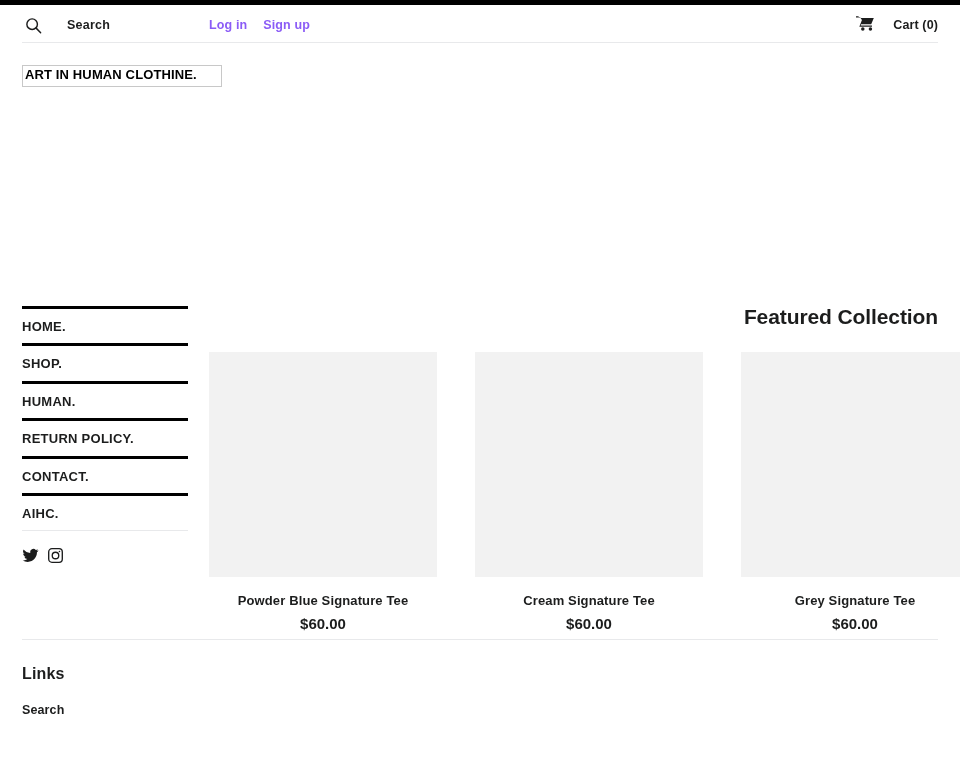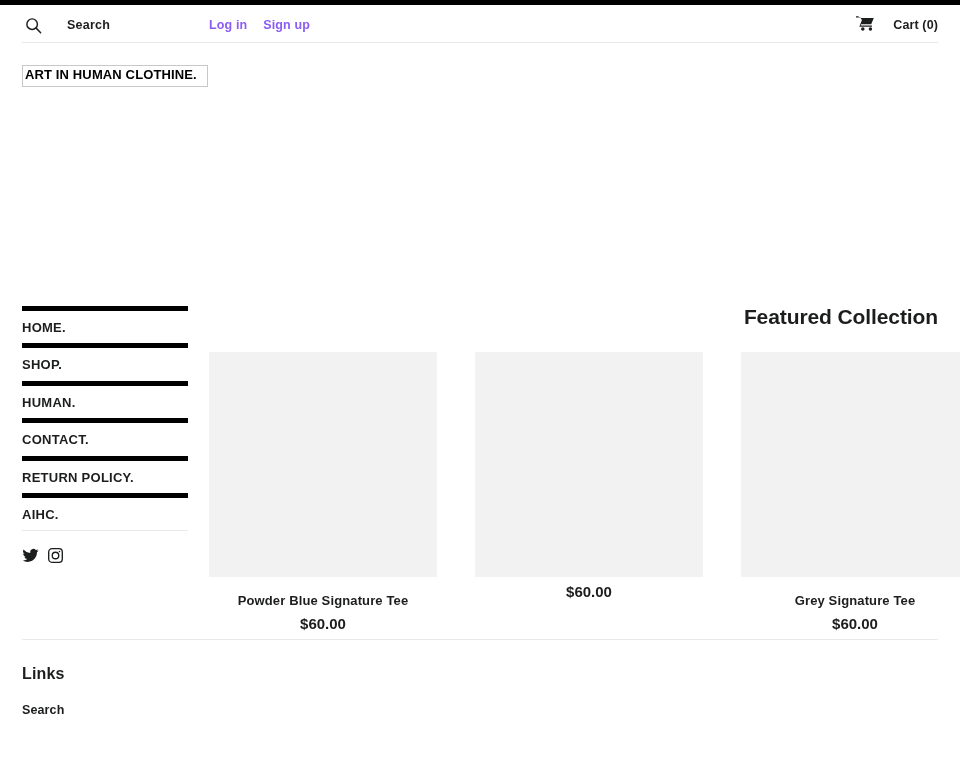--- a/index.html
+++ b/index.html
@@ -79,21 +79,21 @@
     line-height: 1;
   }
 
   
   .logo-area {
     margin: 22px 0 0 22px;
   }
   .logo-box {
     display: inline-block;
     border: 1px solid #c8c8c8;
-    padding: 2px 10px 3px 2px;
+    padding: 2px 24px 3px 2px;
     font-size: 13px;
     font-weight: bold;
     letter-spacing: 0.01em;
     line-height: 1.15;
     color: #000;
     background: #fff;
   }
 
   
   .page {
@@ -103,21 +103,21 @@
 
   
   .sidebar {
     position: absolute;
     left: 22px;
     top: 219px;
     width: 166px;
   }
   .nav-list { list-style: none; }
   .nav-item {
-    border-top: 5px solid #000000;
+    border-top: 3px solid #000000;
     height: 37.5px;
     display: flex;
     align-items: center;
   }
   .nav-item:last-of-type { border-bottom: 1px solid #e8e9eb; }
   .nav-item a {
     font-size: 13px;
     font-weight: bold;
     color: #1c1d1d;
     text-decoration: none;
@@ -247,24 +247,24 @@
       <li class="nav-item">
         <a href="#">HOME.</a>
       </li>
       <li class="nav-item">
         <a href="#">SHOP.</a>
       </li>
       <li class="nav-item">
         <a href="#">HUMAN.</a>
       </li>
       <li class="nav-item">
+        <a href="#">RETURN POLICY.</a>
+      </li>
+      <li class="nav-item">
         <a href="#">CONTACT.</a>
-      </li>
-      <li class="nav-item">
-        <a href="#">RETURN POLICY.</a>
       </li>
       <li class="nav-item">
         <a href="#">AIHC.</a>
       </li>
     </ul>
 
     <div class="social-row">
       <a href="#">
         <svg width="17" height="17" viewBox="0 0 24 24" fill="#1c1d1d">
           <path d="M23 4.9c-.8.4-1.7.6-2.6.8 1-.6 1.7-1.5 2-2.6-.9.5-1.9.9-2.9 1.1a4.6 4.6 0 0 0-7.9 4.2C7.8 8.2 4.5 6.4 2.3 3.6a4.6 4.6 0 0 0 1.4 6.2c-.7 0-1.5-.2-2.1-.6 0 2.2 1.6 4.1 3.7 4.5-.6.2-1.3.2-2 .1a4.6 4.6 0 0 0 4.3 3.2A9.2 9.2 0 0 1 1 18.9a13 13 0 0 0 7 2.1c8.5 0 13.1-7 13.1-13.1v-.6c.9-.7 1.6-1.5 2.2-2.4z"></path>
@@ -284,20 +284,21 @@
     <h2 class="section-title">Featured Collection</h2>
 
     <div class="grid">
       <div class="card">
         <div class="card-media"></div>
         <div class="card-title">Powder Blue Signature Tee</div>
         <div class="card-price">$60.00</div>
       </div>
       <div class="card">
         <div class="card-media"></div>
+        <div class="card-title">Cream Signature Tee</div>
         <div class="card-price">$60.00</div>
       </div>
       <div class="card">
         <div class="card-media"></div>
         <div class="card-title">Grey Signature Tee</div>
         <div class="card-price">$60.00</div>
       </div>
     </div>
   </div>
 

